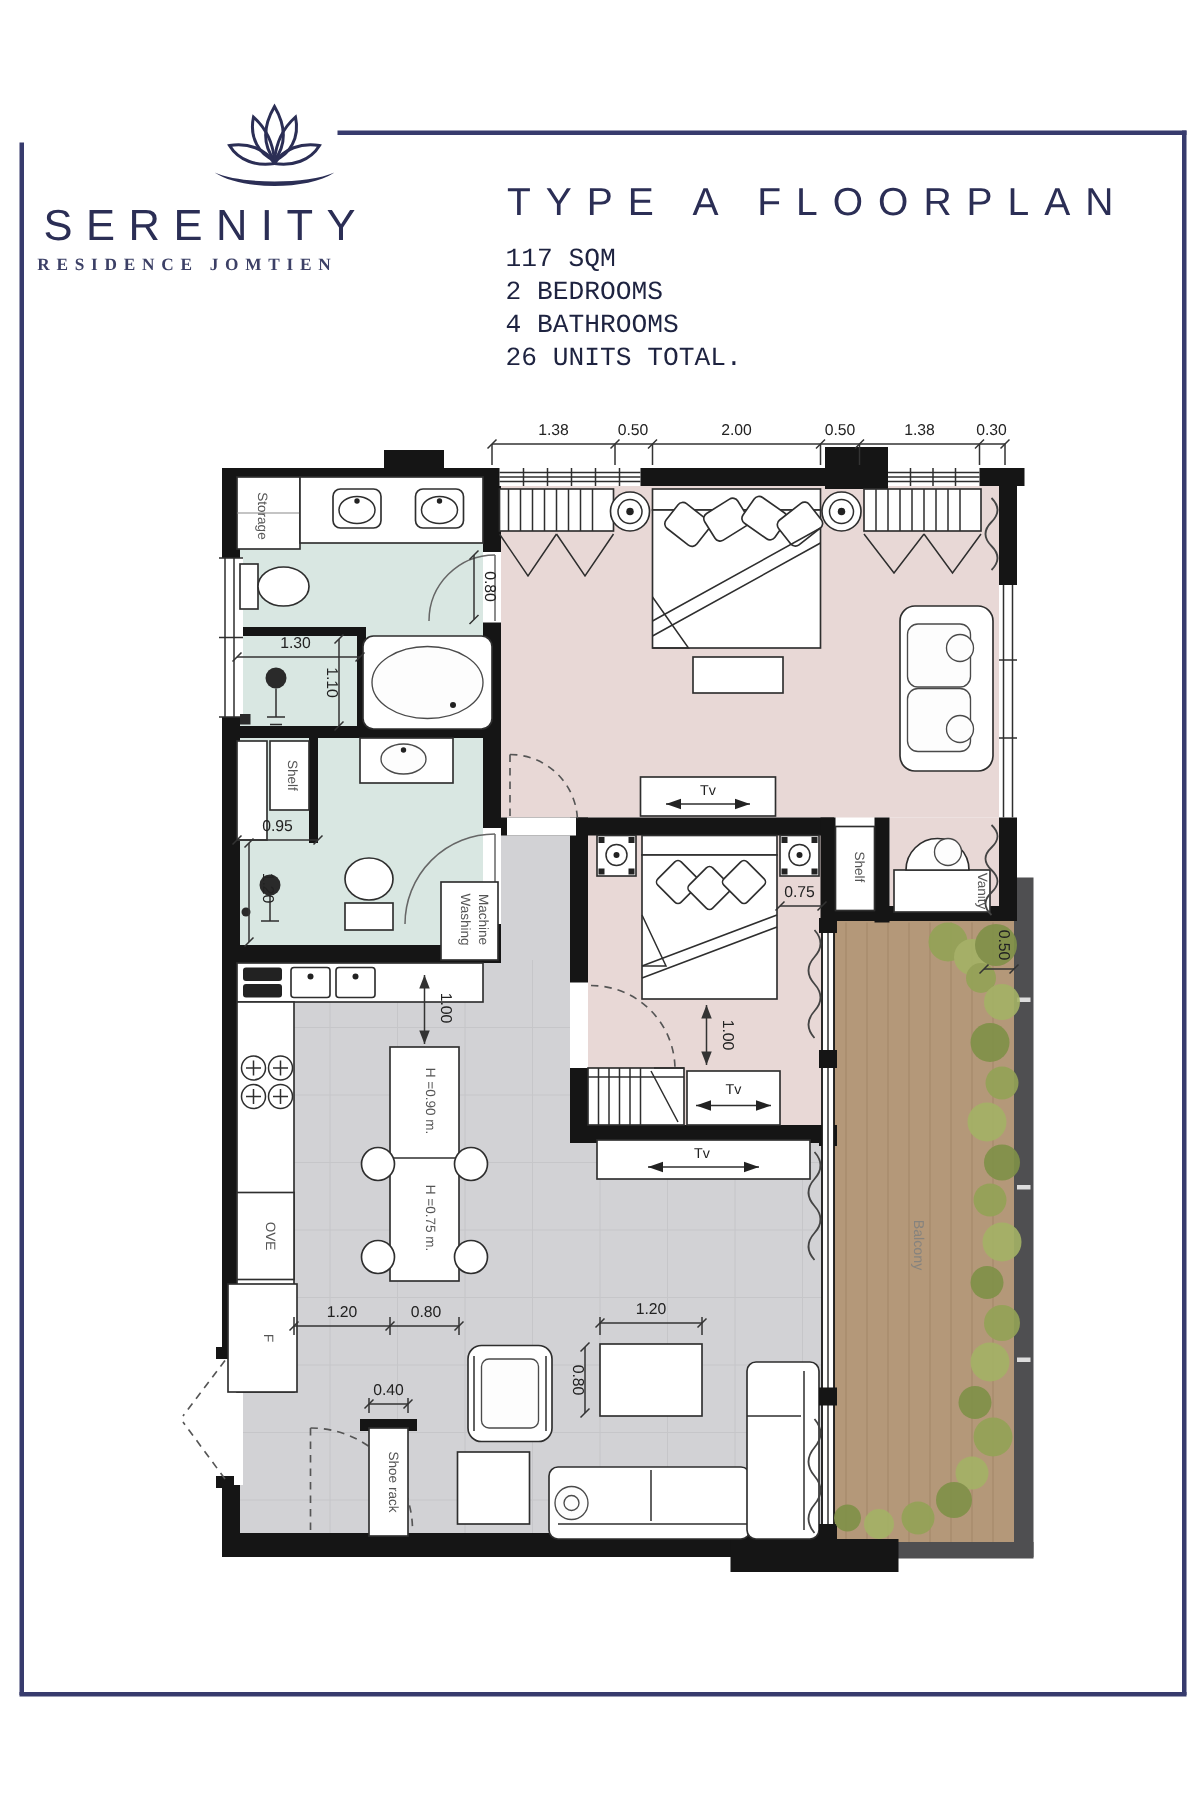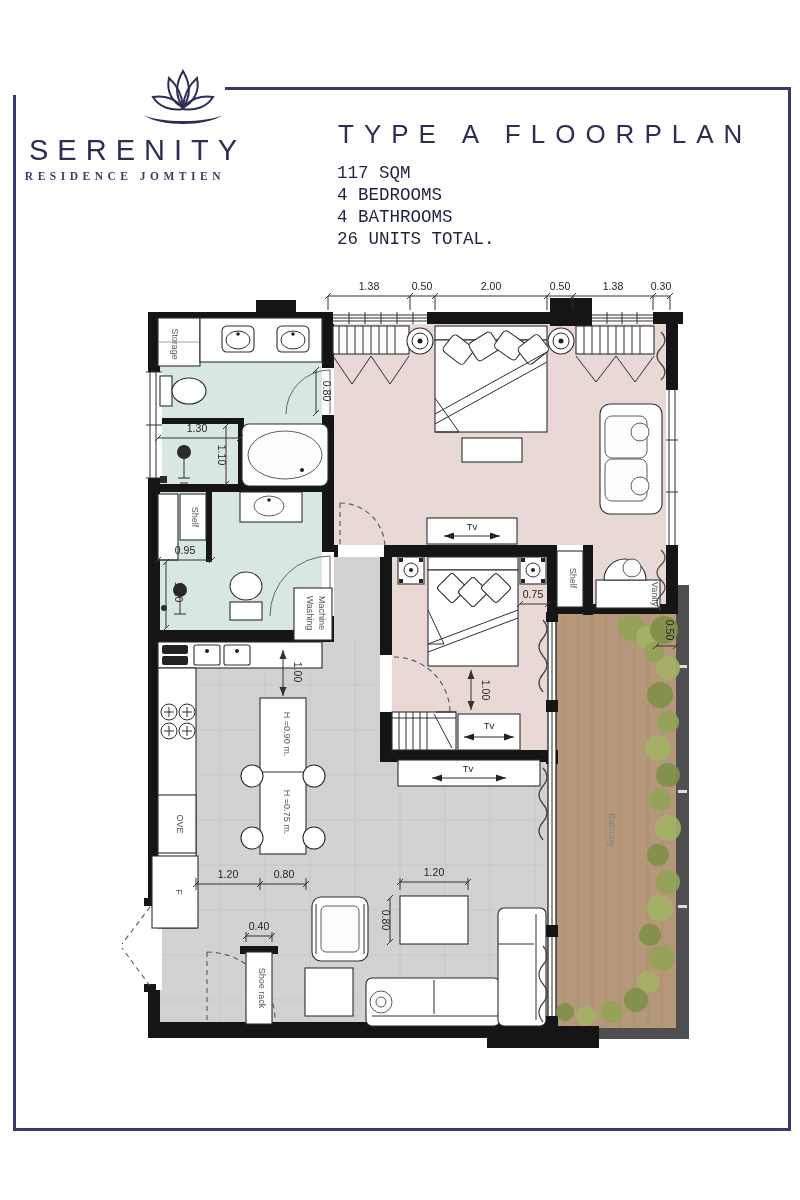--- a/index.html
+++ b/index.html
@@ -59,21 +59,21 @@
       <path d="M2,47 C20,55 64,55 82,47 C64,59 20,59 2,47 Z" fill="#2b2e55"></path>
     </svg>
     <div class="brand-name">SERENITY</div>
     <div class="brand-sub">RESIDENCE JOMTIEN</div>
   </div>
 
   <div class="title-block">
     <h1 class="page-title">TYPE A FLOORPLAN</h1>
     <div class="specs">
       <div>117 SQM</div>
-      <div>4 BEDROOMS</div>
+      <div>2 BEDROOMS</div>
       <div>4 BATHROOMS</div>
       <div>26 UNITS TOTAL.</div>
     </div>
   </div>
 
   <svg class="plan" width="800" height="1200" viewBox="0 0 800 1200">
 
     <g>
       <rect x="158" y="636" width="390" height="389" fill="#d2d2d5"></rect>
       <rect x="334" y="545" width="54" height="95" fill="#d2d2d5"></rect>

